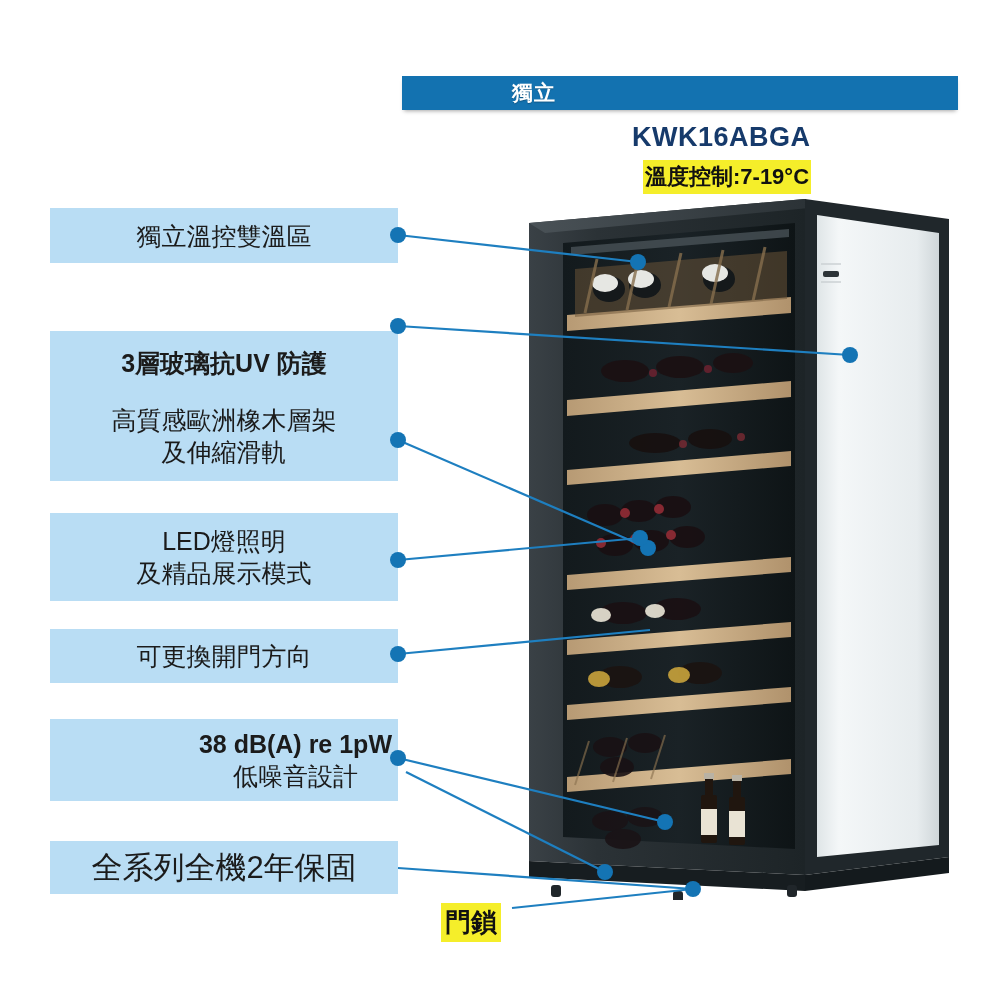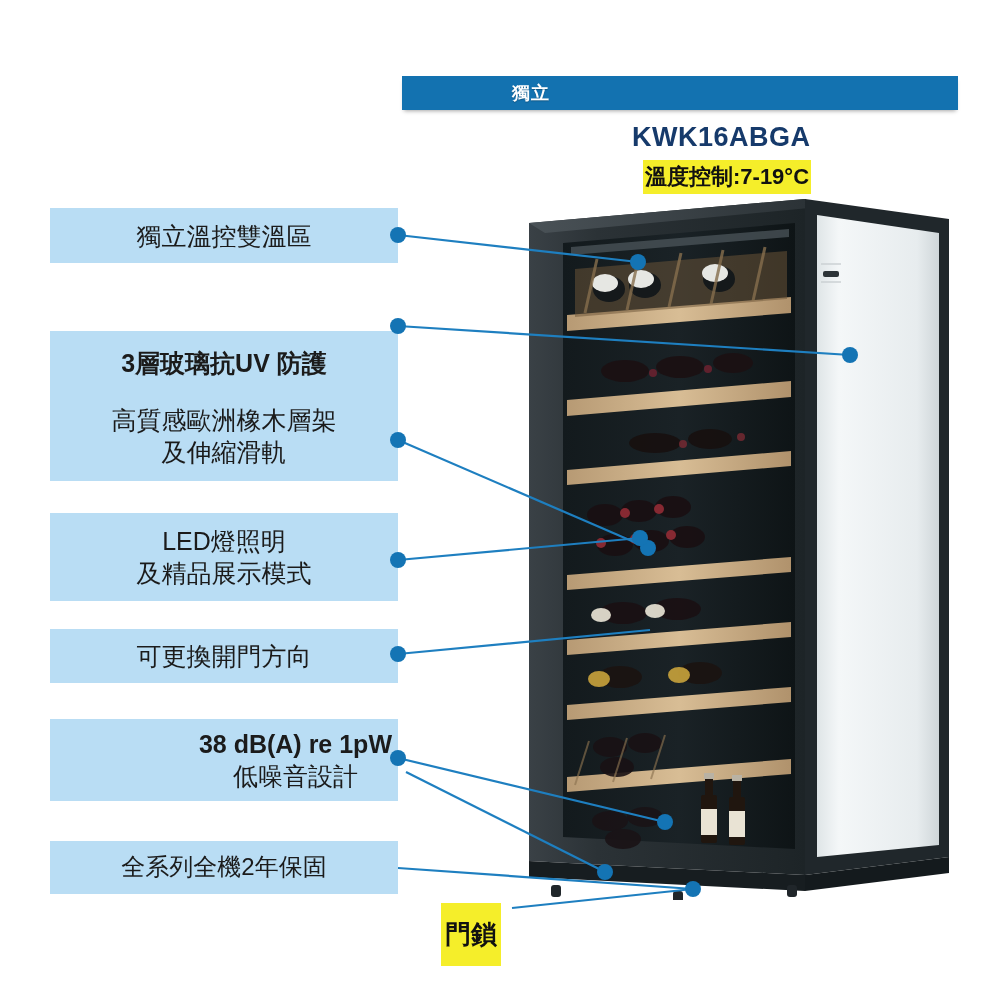--- a/index.html
+++ b/index.html
@@ -11,21 +11,21 @@
   #stage{position:absolute;left:0;top:0;width:1000px;height:1000px;}
 
   
   .header-bar{
     position:absolute;left:402px;top:76px;width:556px;height:34px;
     background:#1372b0;
     box-shadow:0 3px 4px -2px rgba(0,0,0,.35);
   }
   .header-bar .label{
     position:absolute;left:110px;top:50%;transform:translateY(-50%);
-    color:#ffffff;font-size:18px;font-weight:bold;letter-spacing:1px;
+    color:#ffffff;font-size:21px;font-weight:bold;letter-spacing:1px;
     text-shadow:0 1px 1px rgba(0,0,0,.25);
   }
 
   
   .model-name{
     position:absolute;left:632px;top:122px;
     font-size:27px;font-weight:bold;color:#163a6b;letter-spacing:.5px;
     white-space:nowrap;
   }
   .temp-ctrl{
@@ -42,28 +42,28 @@
     text-align:center;color:#1b1b1b;
     line-height:1.28;
   }
   .feat .txt{display:block;padding:0 6px;}
   .f1{top:208px;height:55px;font-size:25px;}
   .f2{top:299px;height:63px;font-size:25px;font-weight:bold;margin-top:32px;}
   .f3{top:391px;height:90px;font-size:25px;}
   .f4{top:513px;height:88px;font-size:25px;}
   .f5{top:629px;height:54px;font-size:25px;}
   .f6{top:719px;height:82px;font-size:25px;font-weight:bold;justify-content:flex-end;}
-  .f7{top:841px;height:53px;font-size:24px;}
+  .f7{top:841px;height:53px;font-size:31px;}
   .f6 .l2{font-weight:normal;}
 
   
   .lock-caption{
     position:absolute;left:441px;top:903px;
     font-size:26px;font-weight:bold;color:#111;
-    background:#f5ee2a;padding:14px 4px;white-space:nowrap;
+    background:#f5ee2a;padding:2px 4px;white-space:nowrap;
   }
 
   
   svg.overlay{position:absolute;left:0;top:0;width:1000px;height:1000px;}
 
   
   .product{position:absolute;left:505px;top:185px;width:460px;height:715px;}
 </style>
 </head>
 <body>

